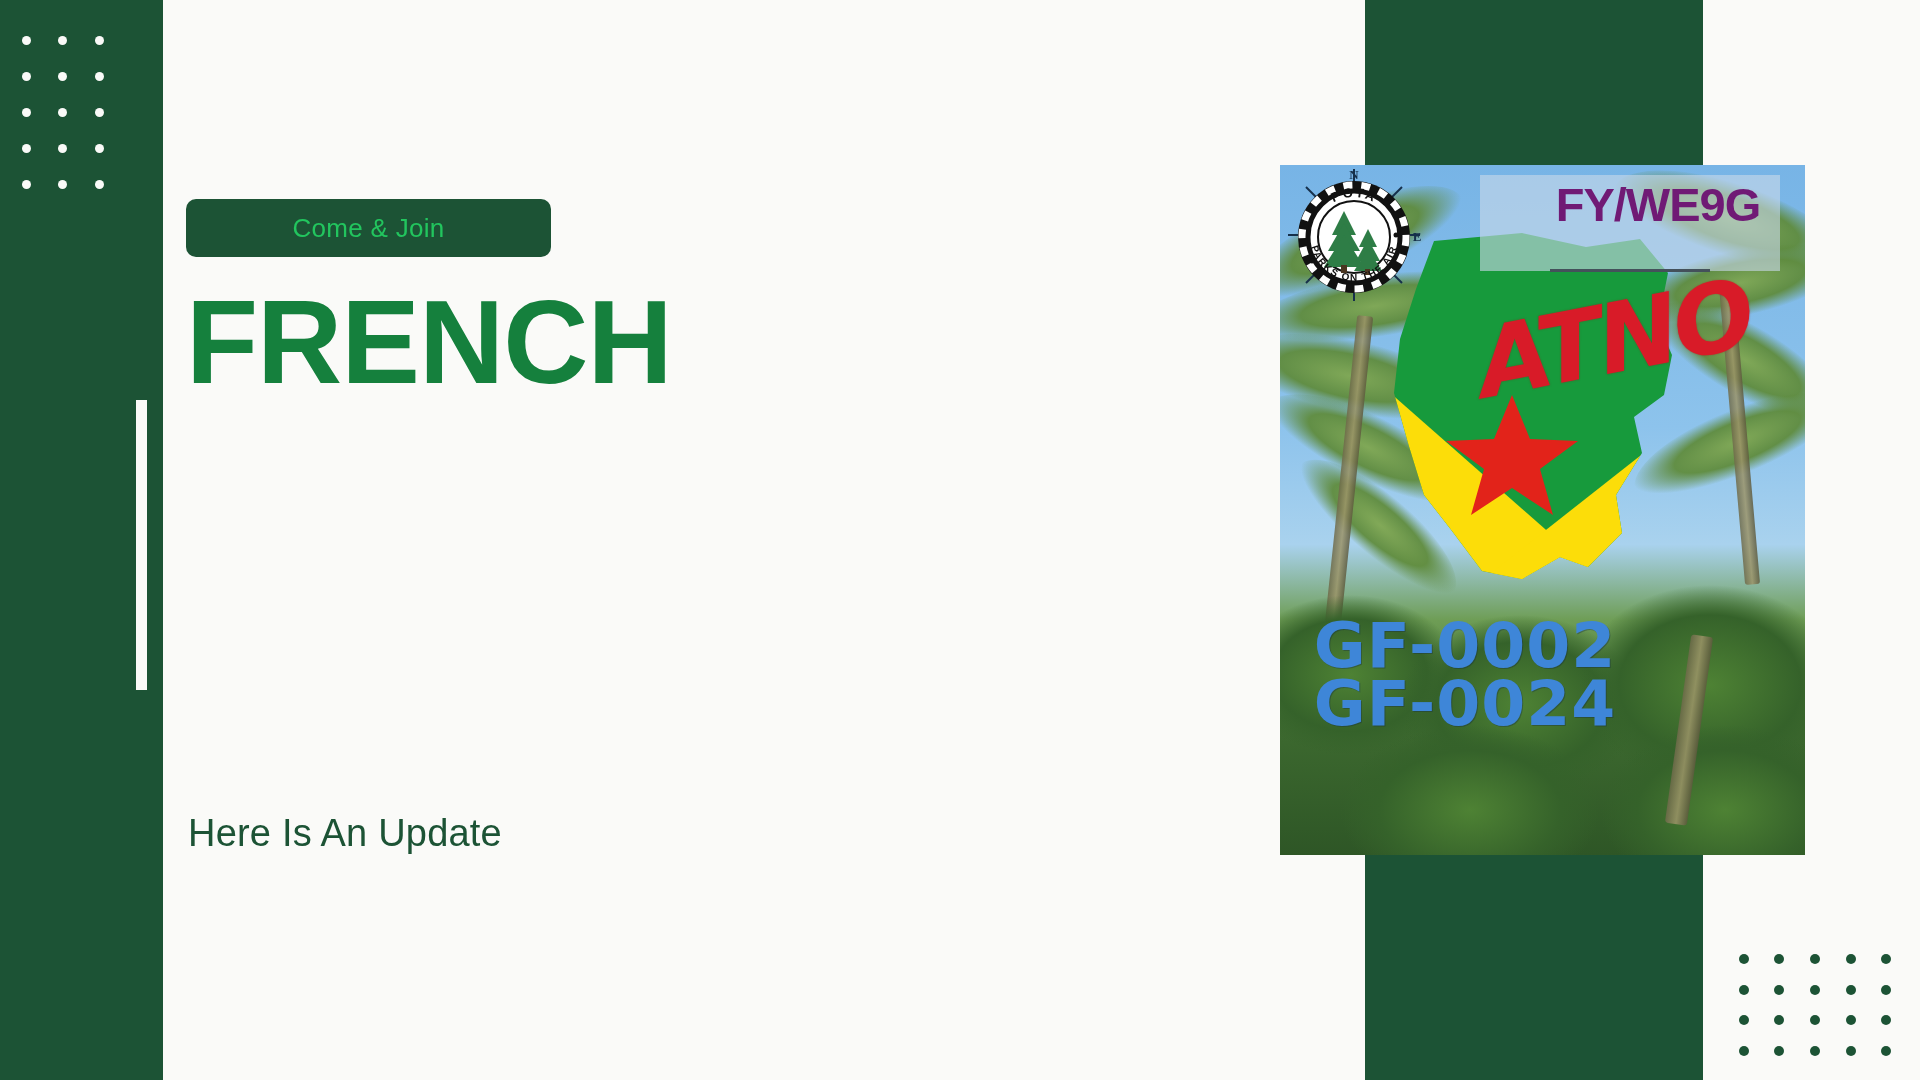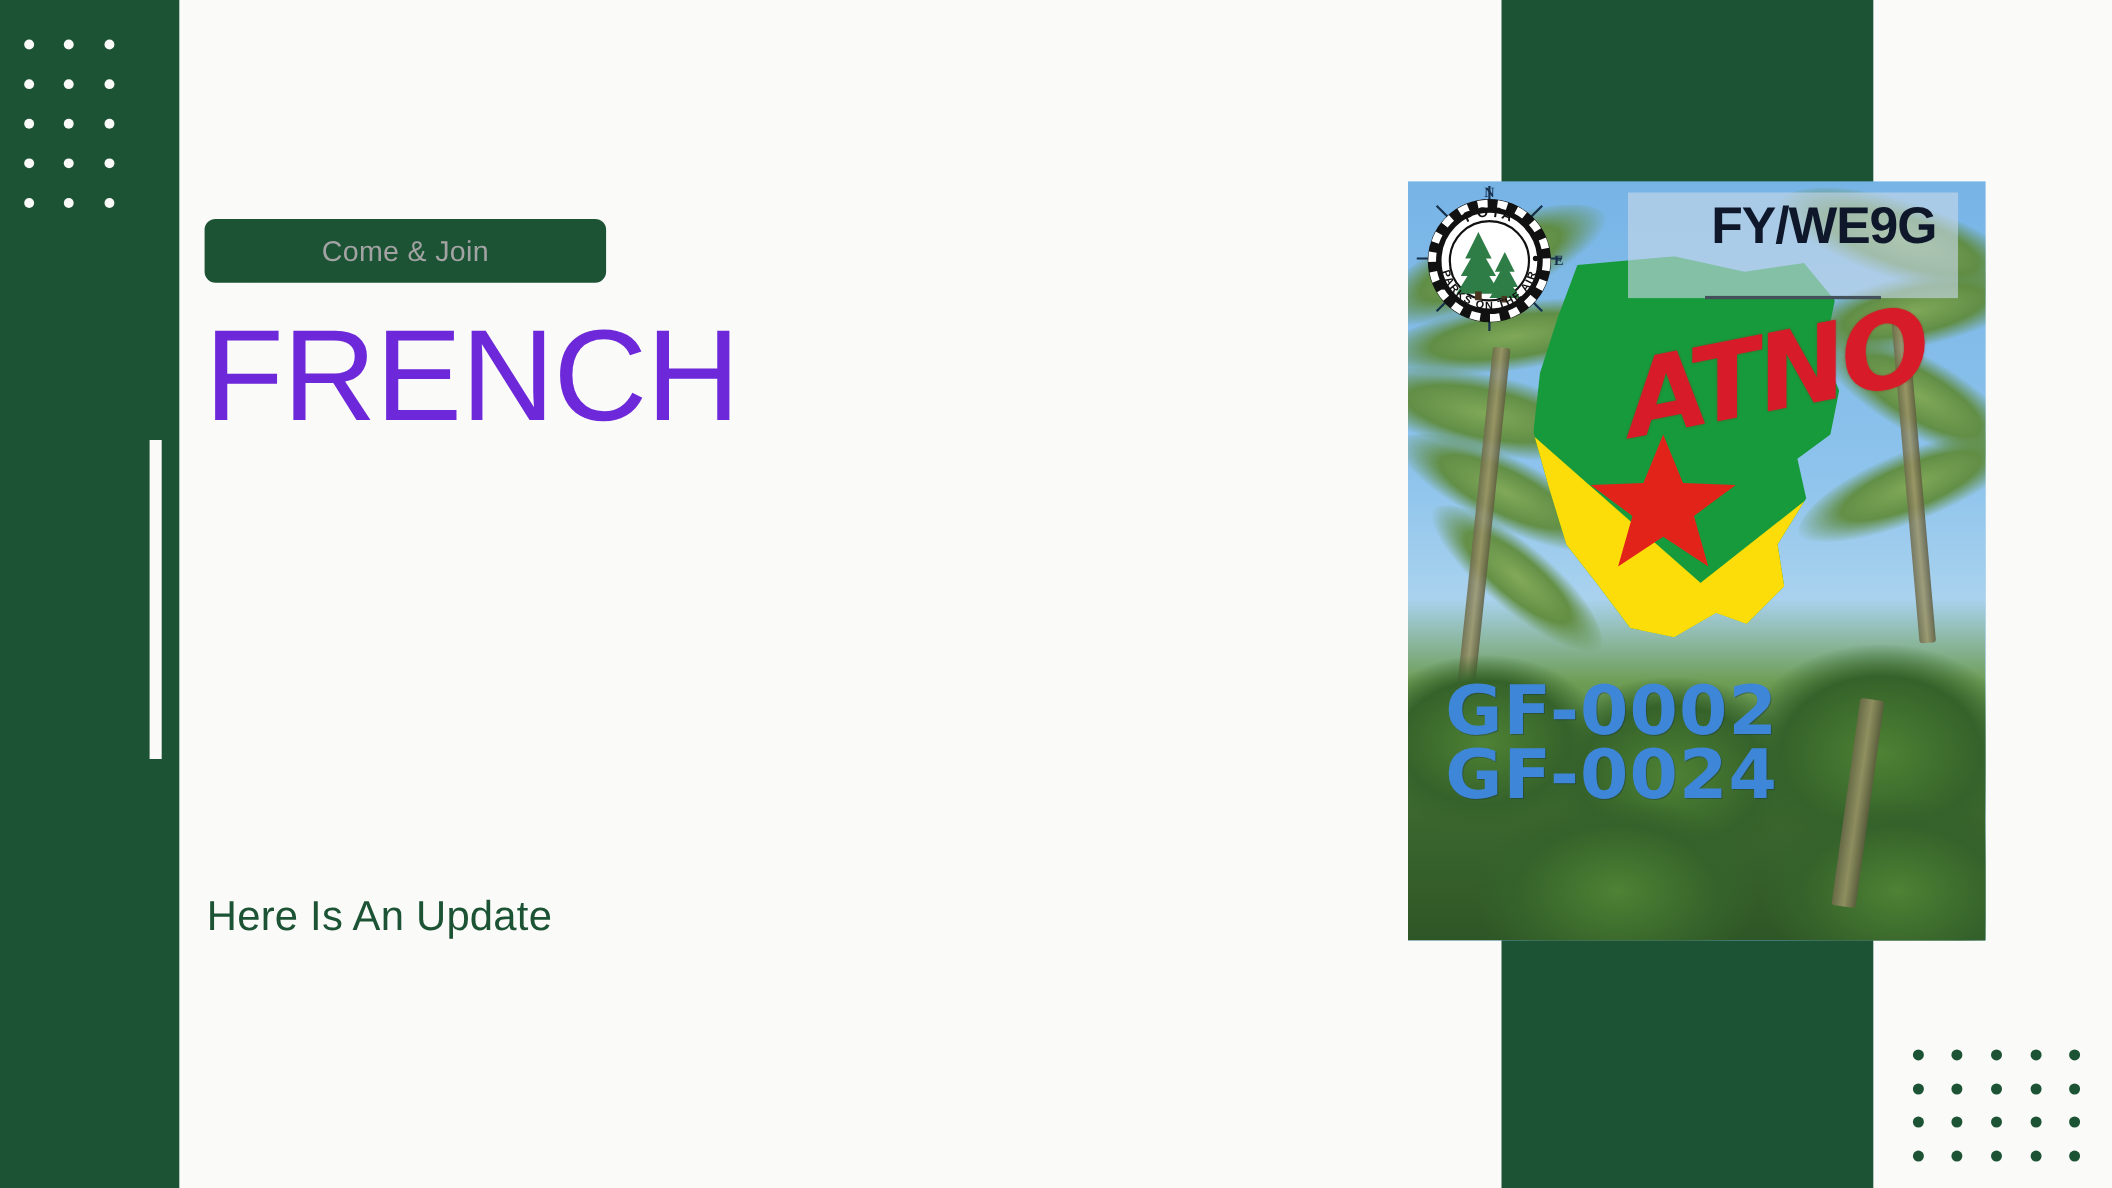--- a/index.html
+++ b/index.html
@@ -42,27 +42,27 @@
   
   .content{ position:absolute; left:186px; top:0; width:1000px; height:1080px; }
 
   .badge{
     position:absolute; left:0; top:199px;
     width:365px; height:58px;
     background:#1C5335; border-radius:10px;
     display:flex; align-items:center; justify-content:center;
   }
   .badge span{
-    color:#a3a3a3; font-size:26px; letter-spacing:.3px; font-weight:400;
+    color:#22c55e; font-size:26px; letter-spacing:.3px; font-weight:400;
   }
 
   .title{
     position:absolute; left:0; top:285px; width:1010px;
-    color:#6d28d9;
-    font-weight:normal;
+    color:#15803d;
+    font-weight:bold;
     font-size:118px;
     line-height:.97;
     letter-spacing:-1px;
   }
   .title .ln{ display:block; white-space:nowrap; }
   .title .ln3{ letter-spacing:-3px; }
 
   .subtitle{
     position:absolute; left:2px; top:812px;
     color:#1C5335; font-size:38px; font-weight:400; letter-spacing:.2px;
@@ -106,21 +106,21 @@
   
   .flagmap{ position:absolute; left:92px; top:62px; width:330px; height:440px; }
 
   
   .callpanel{
     position:absolute; left:200px; top:10px; width:300px; height:96px;
     background:rgba(200,216,232,.62);
   }
   .callsign{
     position:absolute; left:200px; top:12px; width:356px;
-    text-align:center; color:#0f172a; font-weight:bold;
+    text-align:center; color:#701a75; font-weight:bold;
     font-size:47px; letter-spacing:-1px;
   }
   .opname{
     position:absolute; left:200px; top:62px; width:300px;
     text-align:center; color:#20414E; font-size:30px; font-weight:400;
   }
   .callrule{
     position:absolute; left:270px; top:104px; width:160px; height:3px;
     background:#44515B;
   }

